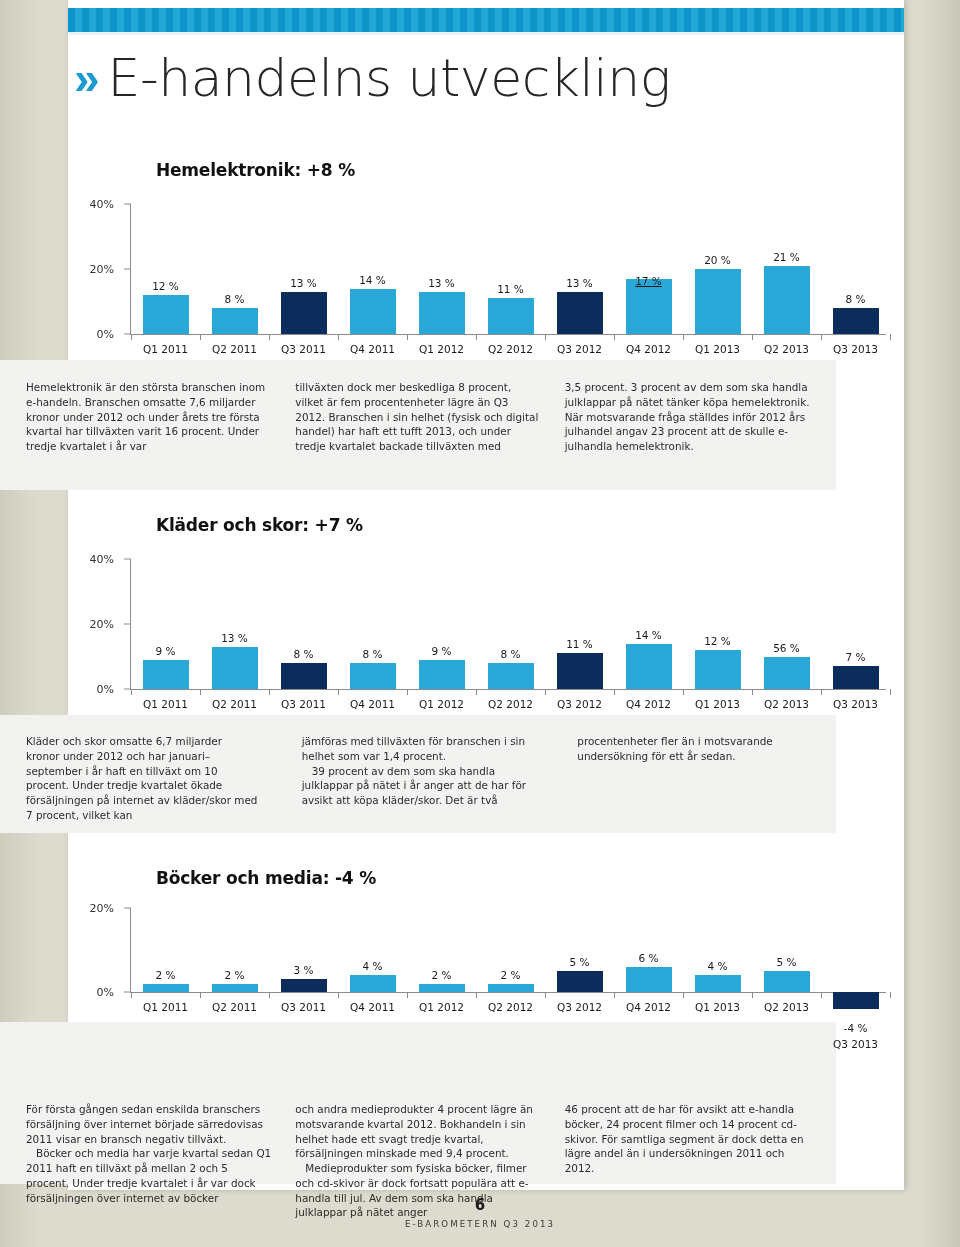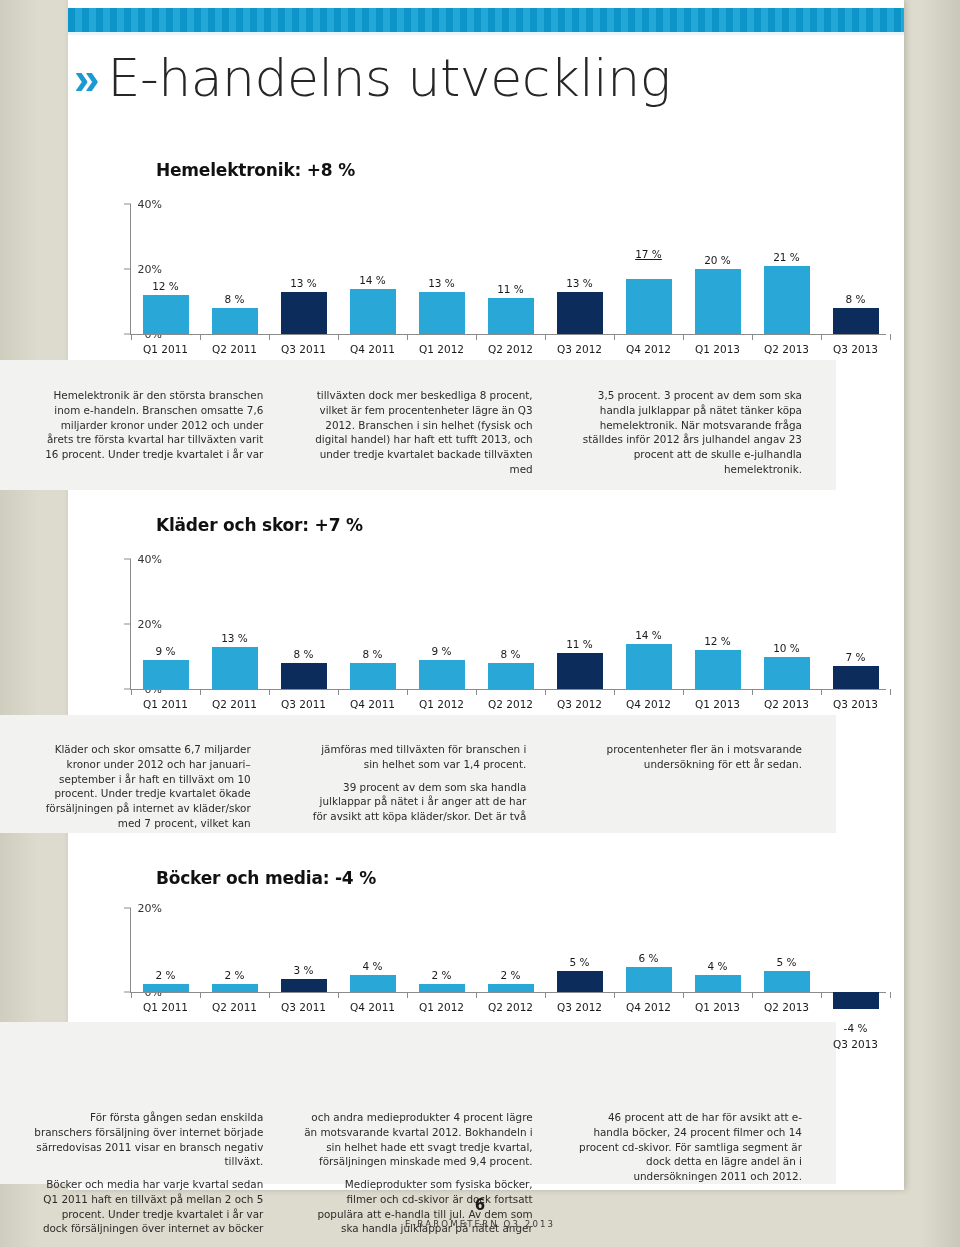--- a/index.html
+++ b/index.html
@@ -74,21 +74,20 @@
     margin-top: 6px;
     height: 160px;
   }
   .chart.short { height: 108px; }
 
   .yaxis-lbl {
     position: absolute; left: 0; width: 46px;
     text-align: right; font-size: 11px; color: #333;
     font-family: "DejaVu Sans", sans-serif;
     transform: translateY(-50%);
-    margin-left: 48px;
   }
   .axis-line {
     position: absolute; left: 62px; width: 1px; background: #8b8b8b;
   }
   .tick {
     position: absolute; left: 56px; width: 7px; height: 1px; background: #8b8b8b;
     transform: translateY(-50%);
   }
   .baseline {
     position: absolute; left: 62px; right: 18px; height: 1px; background: #8b8b8b;
@@ -122,21 +121,21 @@
     position: absolute; left: 0; width: 836px;
     display: flex; gap: 24px; padding: 14px 26px 10px 26px;
   }
   .c1 { top: 366px; } .c2 { top: 720px; gap: 43px; } .c3 { top: 1088px; }
   .col-txt {
     flex: 1;
     font-family: "DejaVu Sans", sans-serif;
     font-size: 10.4px; line-height: 1.42; color: #2b2b2b;
     hyphens: none;
   }
-  .col-txt p { margin: 8px; text-align: right; }
+  .col-txt p { margin: 0; }
   .col-txt p + p { text-indent: 10px; }
 
   
   .footer {
     position: absolute; left: 0; top: 1196px; width: 960px;
     text-align: center;
   }
   .pg-num {
     font-family: "DejaVu Sans", sans-serif;
     font-weight: bold; font-size: 15px; color: #1a1a1a;
@@ -200,21 +199,21 @@
           <div class="col">
             <div class="bar" style="height: 35.75px;"></div>
             <div class="bar-val" style="bottom: 38.75px;">11 %</div>
           </div>
           <div class="col">
             <div class="bar hl" style="height: 42.25px;"></div>
             <div class="bar-val" style="bottom: 45.25px;">13 %</div>
           </div>
           <div class="col">
             <div class="bar" style="height: 55.25px;"></div>
-            <div class="bar-val" style="bottom: 74px; text-decoration: underline;">17 %</div>
+            <div class="bar-val" style="bottom: 47px; text-decoration: underline;">17 %</div>
           </div>
           <div class="col">
             <div class="bar" style="height: 65px;"></div>
             <div class="bar-val" style="bottom: 68px;">20 %</div>
           </div>
           <div class="col">
             <div class="bar" style="height: 68.25px;"></div>
             <div class="bar-val" style="bottom: 71.25px;">21 %</div>
           </div>
           <div class="col">
@@ -319,21 +318,21 @@
           <div class="col">
             <div class="bar" style="height: 45.5px;"></div>
             <div class="bar-val" style="bottom: 48.5px;">14 %</div>
           </div>
           <div class="col">
             <div class="bar" style="height: 39px;"></div>
             <div class="bar-val" style="bottom: 42px;">12 %</div>
           </div>
           <div class="col">
             <div class="bar" style="height: 32.5px;"></div>
-            <div class="bar-val" style="bottom: 35.5px;">10 %</div>
+            <div class="bar-val" style="bottom: 35.5px;">56 %</div>
           </div>
           <div class="col">
             <div class="bar hl" style="height: 22.75px;"></div>
             <div class="bar-val" style="bottom: 25.75px;">7 %</div>
           </div>
         </div>
         <div style="position: absolute; left: 63px; right: 14px; top: 148px; height: 7px;">
           <div class="xtickmark" style="left: 0%;"></div>
           <div class="xtickmark" style="left: 9.09091%;"></div>
           <div class="xtickmark" style="left: 18.1818%;"></div>

